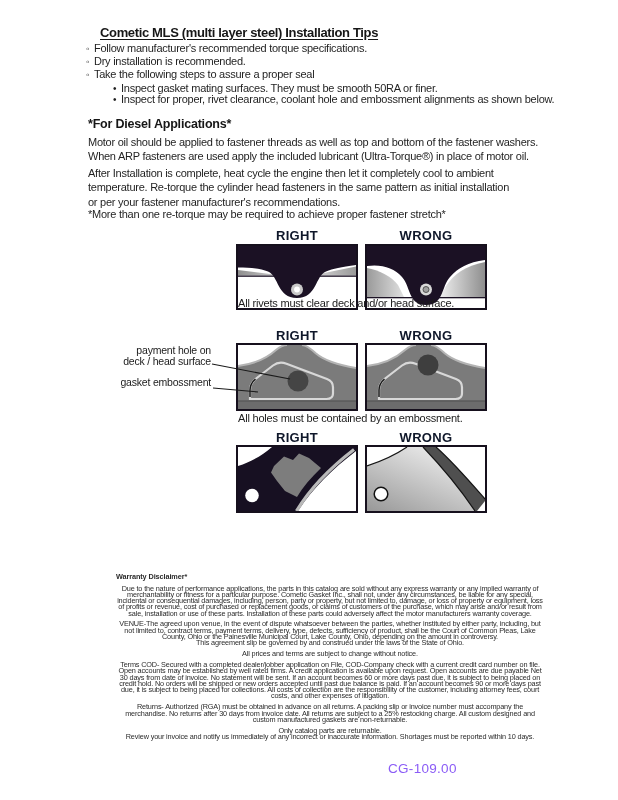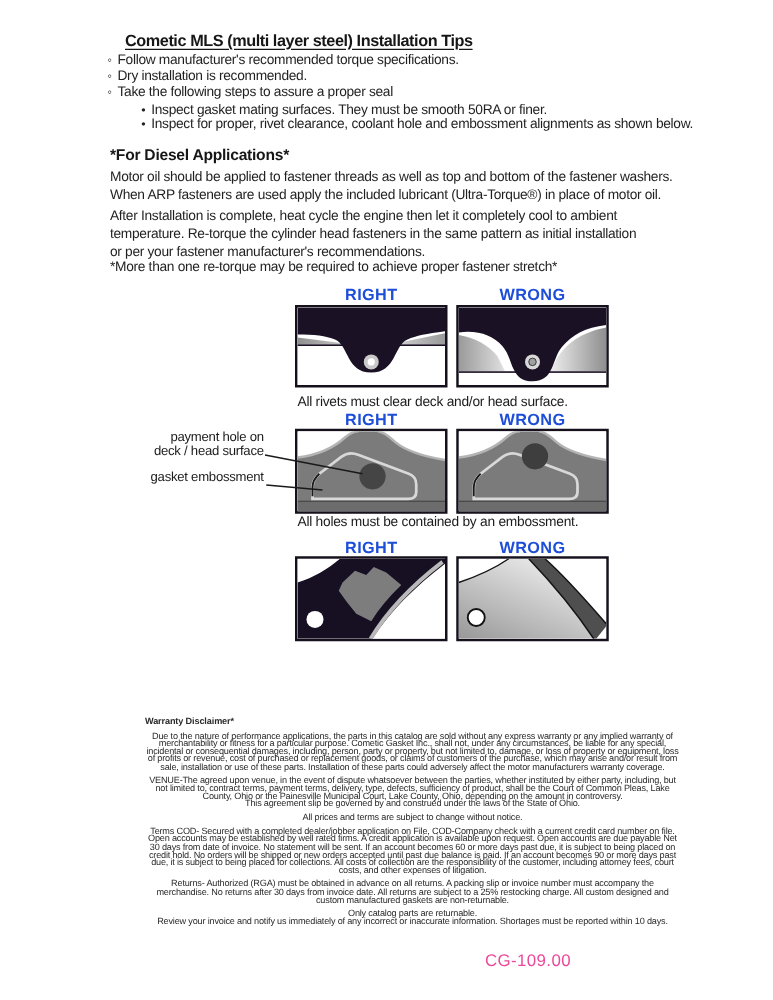--- a/index.html
+++ b/index.html
@@ -16,40 +16,40 @@
   .bullets{left:86px;top:42px;font-size:11px;line-height:13.2px;letter-spacing:-0.25px;}
   .subbullets{left:113px;top:83px;font-size:11px;line-height:11.3px;letter-spacing:-0.25px;}
   .b-row{display:flex;}
   .b-mark{width:8px;flex:none;font-size:10px;}
   .sb-mark{width:8px;flex:none;font-size:10px;}
   .diesel-h{left:88px;top:117px;font-size:12.5px;font-weight:700;letter-spacing:-0.2px;color:#161616;}
   .body-p{font-size:11px;line-height:14.3px;letter-spacing:-0.25px;white-space:pre-line;width:478px;}
   .p1{left:88px;top:135px;}
   .p2{left:88px;top:166px;}
   .p3{left:88px;top:207px;}
-  .dlabel{width:122px;text-align:center;font-size:13px;font-weight:700;letter-spacing:0.3px;color:#1d4ed8;}
+  .dlabel{width:122px;text-align:center;font-size:13px;font-weight:700;letter-spacing:0.3px;color:#0f172a;}
   .lb-l{left:236px;} .lb-r{left:365px;}
   .r1{top:228px;} .r2{top:328px;} .r3{top:430px;}
   .dbox{width:122px;border:2px solid #16101d;background:#fff;box-sizing:border-box;}
   .dbox svg{display:block;width:100%;height:100%;}
   .bx-r1{height:66px;top:244px;}
   .bx-r2{height:68px;top:343px;}
   .bx-r3{height:68px;top:445px;}
   .bx-l{left:236px;} .bx-rt{left:365px;}
   .caption{left:238px;font-size:11px;letter-spacing:-0.2px;white-space:pre-line;line-height:12.5px;color:#1b1b1b;}
-  .cap1{top:316px;} .cap2{top:412px;} .cap3{top:514px;}
+  .cap1{top:297px;} .cap2{top:412px;} .cap3{top:514px;}
   .ann{left:80px;width:131px;text-align:right;font-size:10.5px;line-height:10.8px;
        letter-spacing:-0.2px;white-space:pre-line;color:#1b1b1b;}
   .ann1{top:345px;} .ann2{top:377px;}
   .overlay{left:0;top:0;width:618px;height:800px;pointer-events:none;z-index:5;}
   .disclaimer{left:116px;top:572px;width:428px;color:#2b2b2b;}
   .disc-h{font-size:7.3px;font-weight:700;margin:0 0 4.5px 0;letter-spacing:-0.1px;}
   .disclaimer p{font-size:7.3px;line-height:6.3px;letter-spacing:-0.15px;margin:0 0 4.5px 0;text-align:center;}
   .disclaimer p.nogap{margin-bottom:0;}
-  .footer{left:388px;top:761px;font-size:13.5px;letter-spacing:0.3px;color:#ec4899;}
+  .footer{left:388px;top:761px;font-size:13.5px;letter-spacing:0.3px;color:#8b5cf6;}
 </style>
 </head>
 <body>
 
 <div class="page">
 
   <div class="abs title">Cometic MLS (multi layer steel) Installation Tips</div>
 
   <div class="abs bullets">
     <div class="b-row">

